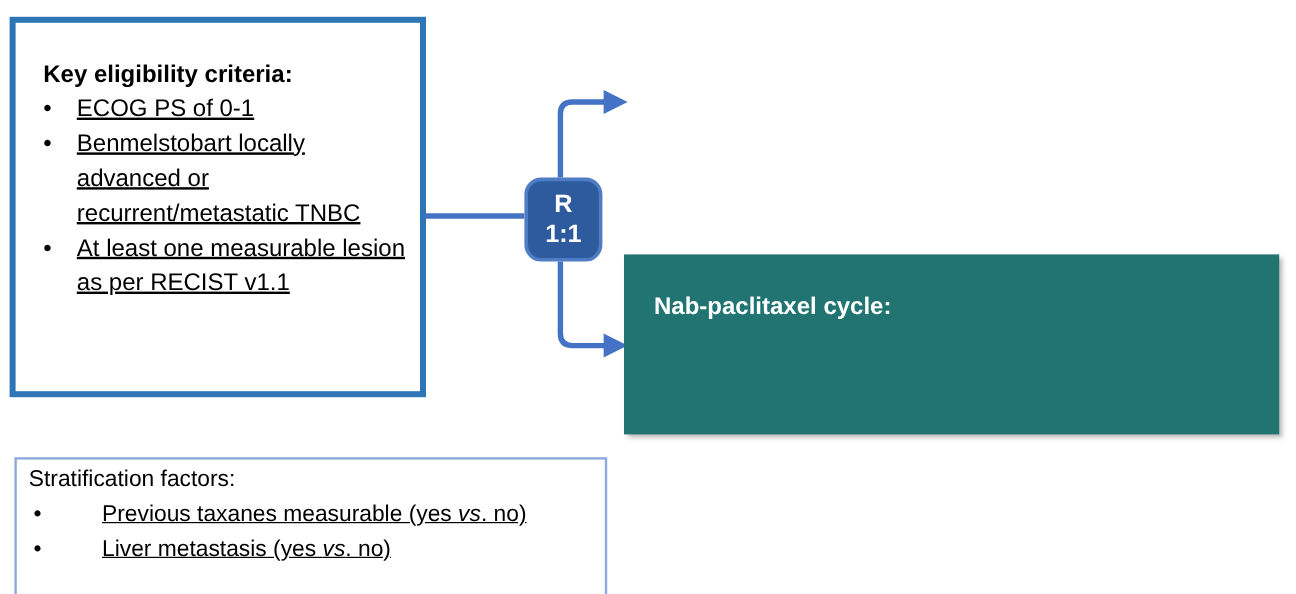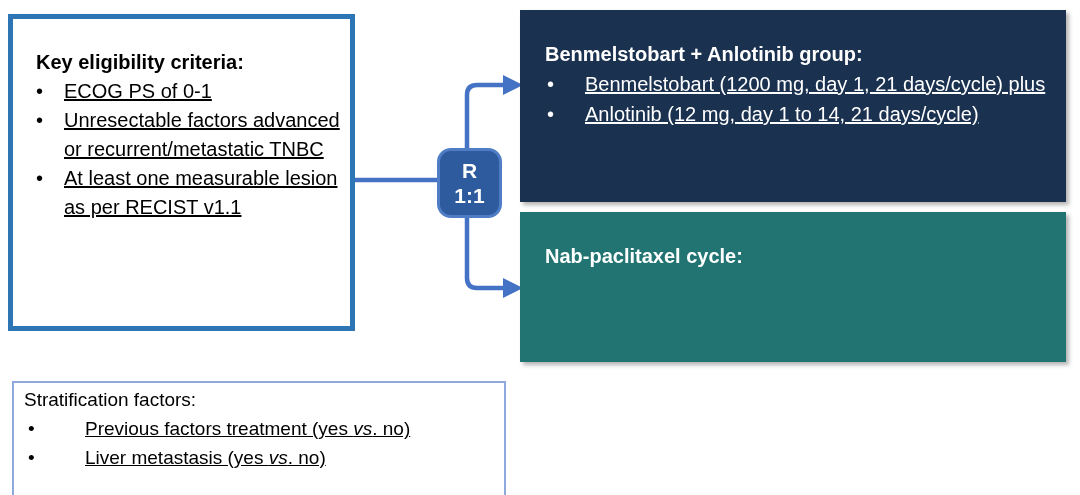--- a/index.html
+++ b/index.html
@@ -152,43 +152,36 @@
     <path d="M 467 148 V 95 Q 467 85 477 85 H 504" fill="none" stroke="#4472C4" stroke-width="4.5"></path>
     <path d="M 467 218 V 278 Q 467 288 477 288 H 504" fill="none" stroke="#4472C4" stroke-width="4.5"></path>
     <polygon points="503,75 523,85 503,95" fill="#4472C4"></polygon>
     <polygon points="503,278 523,288 503,298" fill="#4472C4"></polygon>
   </svg>
 
   <div class="eligibility-box">
     <div class="box-title">Key eligibility criteria:</div>
     <ul class="plain-list">
       <li>ECOG PS of 0-1</li>
-      <li>Unresectable factors advanced or recurrent/metastatic TNBC</li>
+      <li>Benmelstobart locally advanced or recurrent/metastatic TNBC</li>
       <li>At least one measurable lesion as per RECIST v1.1</li>
     </ul>
   </div>
 
   <div class="r-box">
     <div>R</div>
     <div>1:1</div>
   </div>
 
-  <div class="group-box navy">
-    <div class="box-title">Benmelstobart + Anlotinib group:</div>
-    <ul class="plain-list">
-      <li>Benmelstobart (1200 mg, day 1, 21 days/cycle) plus</li>
-      <li>Anlotinib (12 mg, day 1 to 14, 21 days/cycle)</li>
-    </ul>
-  </div>
 
   <div class="group-box teal">
     <div class="box-title">Nab-paclitaxel cycle:</div>
   </div>
 
   <div class="strat-box">
     <div class="box-title-plain">Stratification factors:</div>
     <ul class="plain-list">
-      <li><span>Previous factors treatment (yes </span><span class="vs-italic">vs</span><span>. no)</span></li>
+      <li><span>Previous taxanes measurable (yes </span><span class="vs-italic">vs</span><span>. no)</span></li>
       <li><span>Liver metastasis (yes </span><span class="vs-italic">vs</span><span>. no)</span></li>
     </ul>
   </div>
 
 </div>
 
 </body></html>

